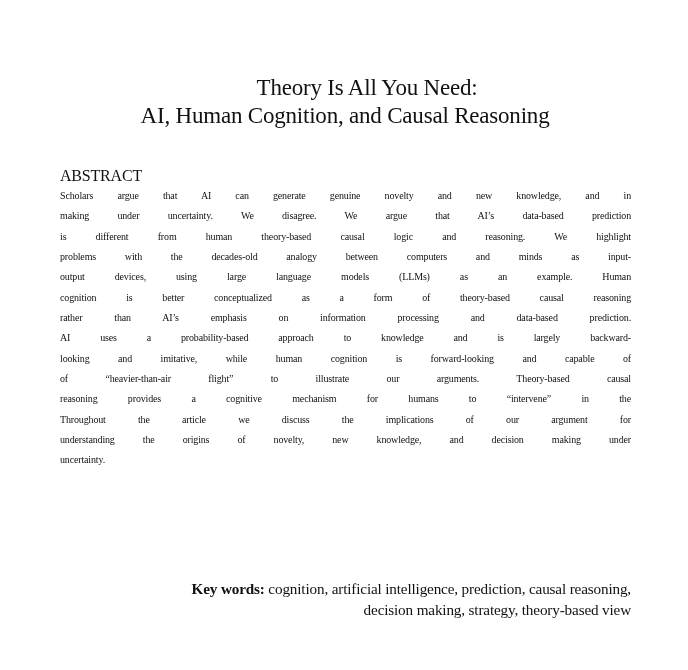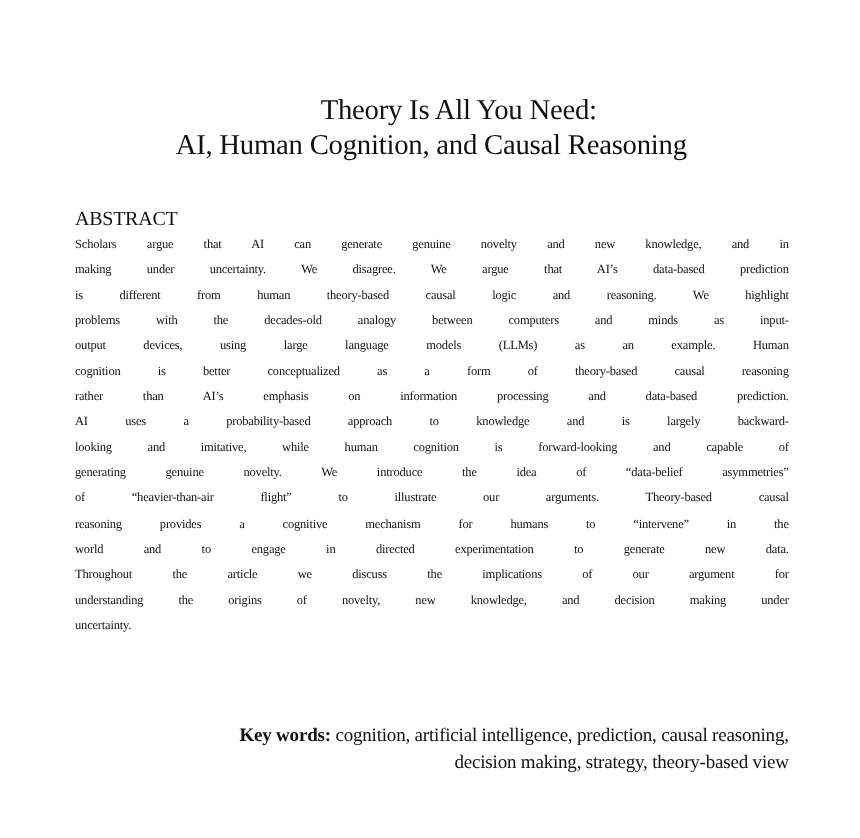--- a/index.html
+++ b/index.html
@@ -87,24 +87,22 @@
   <div class="abstract-body">
     <span class="abstract-line">Scholars argue that AI can generate genuine novelty and new knowledge, and in</span>
     <span class="abstract-line">making under uncertainty. We disagree. We argue that AI’s data-based prediction</span>
     <span class="abstract-line">is different from human theory-based causal logic and reasoning. We highlight</span>
     <span class="abstract-line">problems with the decades-old analogy between computers and minds as input-</span>
     <span class="abstract-line">output devices, using large language models (LLMs) as an example. Human</span>
     <span class="abstract-line">cognition is better conceptualized as a form of theory-based causal reasoning</span>
     <span class="abstract-line">rather than AI’s emphasis on information processing and data-based prediction.</span>
     <span class="abstract-line">AI uses a probability-based approach to knowledge and is largely backward-</span>
     <span class="abstract-line">looking and imitative, while human cognition is forward-looking and capable of</span>
-    <span class="abstract-line">generating genuine novelty. We introduce the idea of “data-belief asymmetries”</span>
     <span class="abstract-line">of “heavier-than-air flight” to illustrate our arguments. Theory-based causal</span>
     <span class="abstract-line">reasoning provides a cognitive mechanism for humans to “intervene” in the</span>
-    <span class="abstract-line">world and to engage in directed experimentation to generate new data.</span>
     <span class="abstract-line">Throughout the article we discuss the implications of our argument for</span>
     <span class="abstract-line">understanding the origins of novelty, new knowledge, and decision making under</span>
     <span class="abstract-line last">uncertainty.</span>
   </div>
 </div>
 
 <div class="keywords">
   <div>
     <span class="keywords-label">Key words:</span>
     <span>cognition, artificial intelligence, prediction, causal reasoning,</span>

